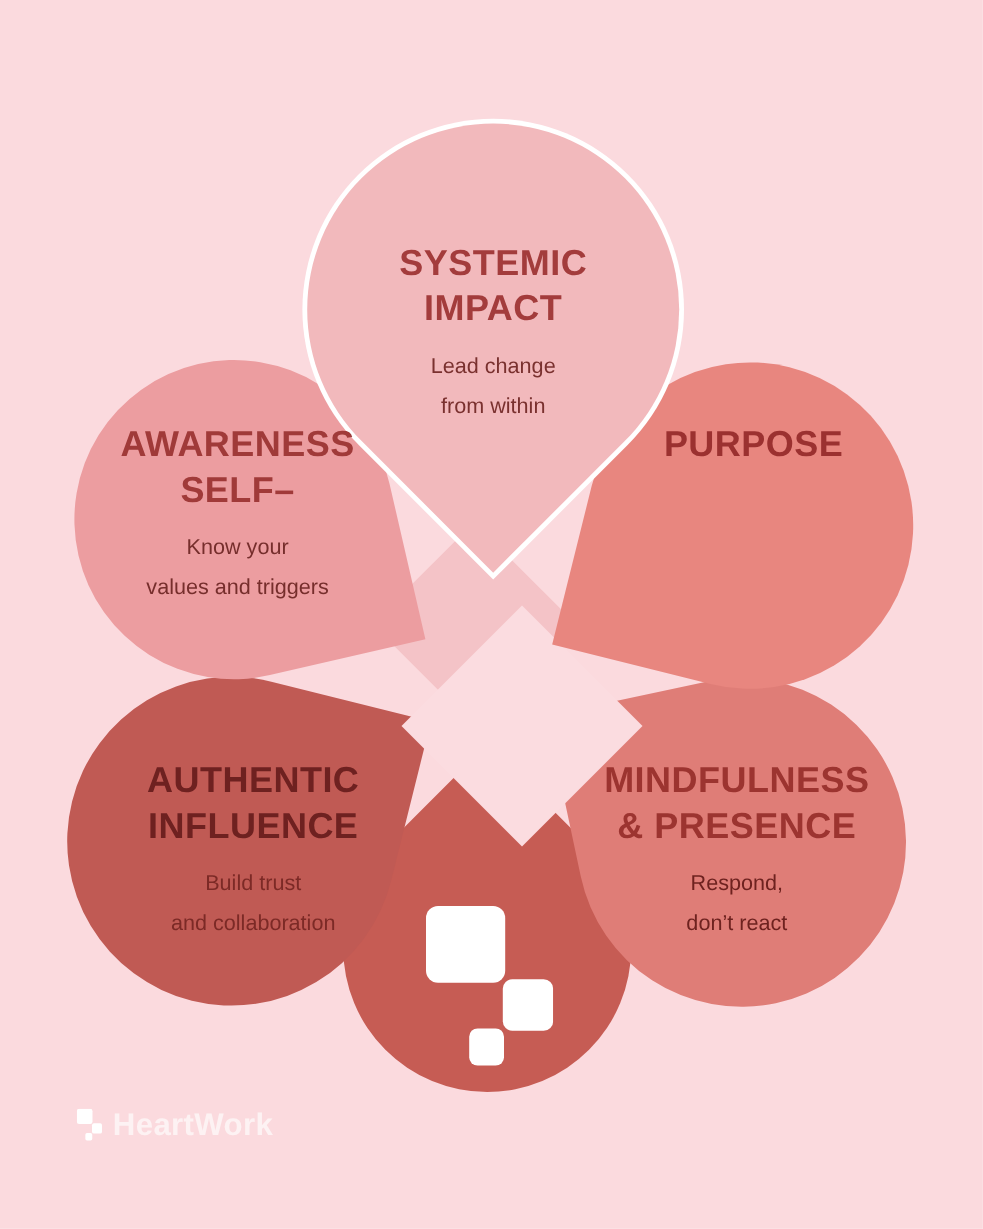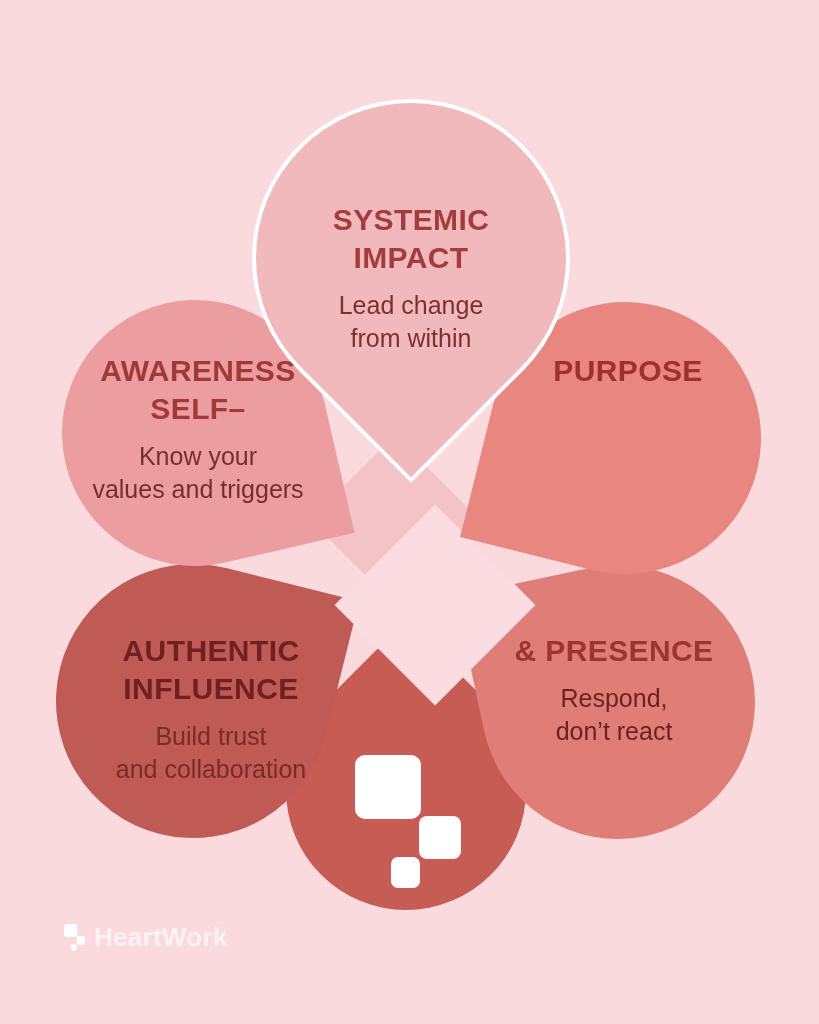--- a/index.html
+++ b/index.html
@@ -27,21 +27,21 @@
   }
   .petal-title{
     font-size:30px;
     font-weight:700;
     line-height:38px;
     letter-spacing:0.4px;
   }
   .petal-title span{display:block;}
   .petal-subtitle{
     margin-top:12px;
-    font-size:25px;
+    font-size:18px;
     font-weight:400;
     line-height:33px;
   }
   .petal-subtitle span{display:block;}
   
   .shape-systemic   {left:256px;top:103px;width:310px;height:310px;transform:rotate(-135deg);z-index:10;}
   .shape-self       {left:62px; top:300px;width:266px;height:266px;transform:rotate(167deg); z-index:8;}
   .shape-purpose    {left:489px;top:302px;width:272px;height:272px;transform:rotate(-76deg); z-index:9;}
   .shape-authentic  {left:56px; top:564px;width:274px;height:274px;transform:rotate(104deg); z-index:3;}
   .shape-mindfulness{left:481px;top:565px;width:274px;height:274px;transform:rotate(-12deg); z-index:2;}
@@ -125,20 +125,21 @@
       <span>INFLUENCE</span>
     </div>
     <div class="petal-subtitle" style="color: rgb(124, 42, 38);">
       <span>Build trust</span>
       <span>and collaboration</span>
     </div>
   </div>
 
   <div class="petal-text text-mindfulness">
     <div class="petal-title" style="color: rgb(156, 52, 48);">
+      <span>MINDFULNESS</span>
       <span>&amp; PRESENCE</span>
     </div>
     <div class="petal-subtitle" style="color: rgb(110, 34, 31);">
       <span>Respond,</span>
       <span>don’t react</span>
     </div>
   </div>
 
   <svg id="center-mark" width="106" height="136" viewBox="0 0 106 136">
     <g fill="#ffffff">

